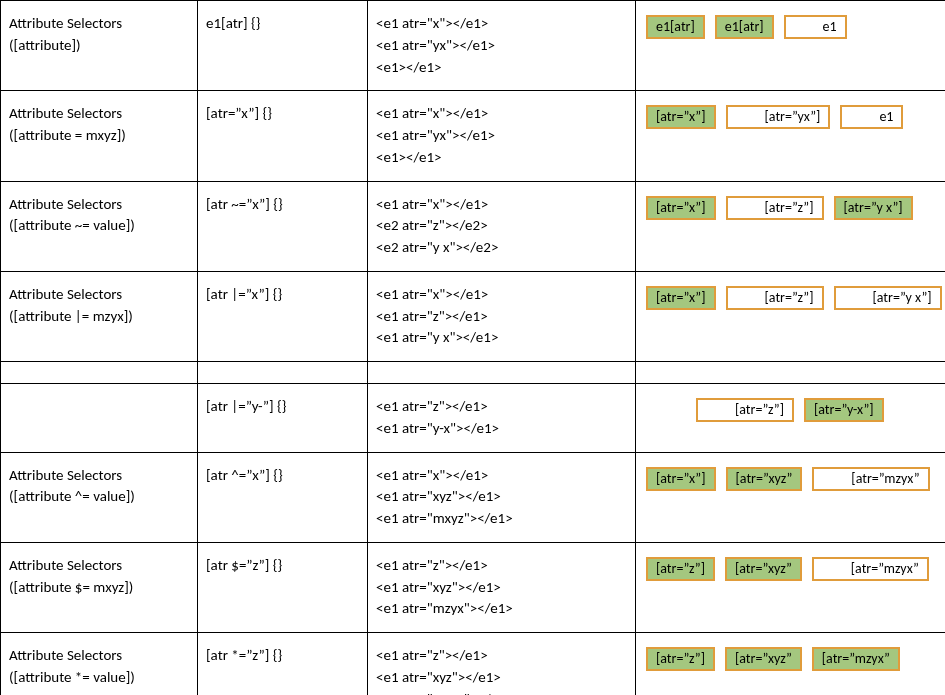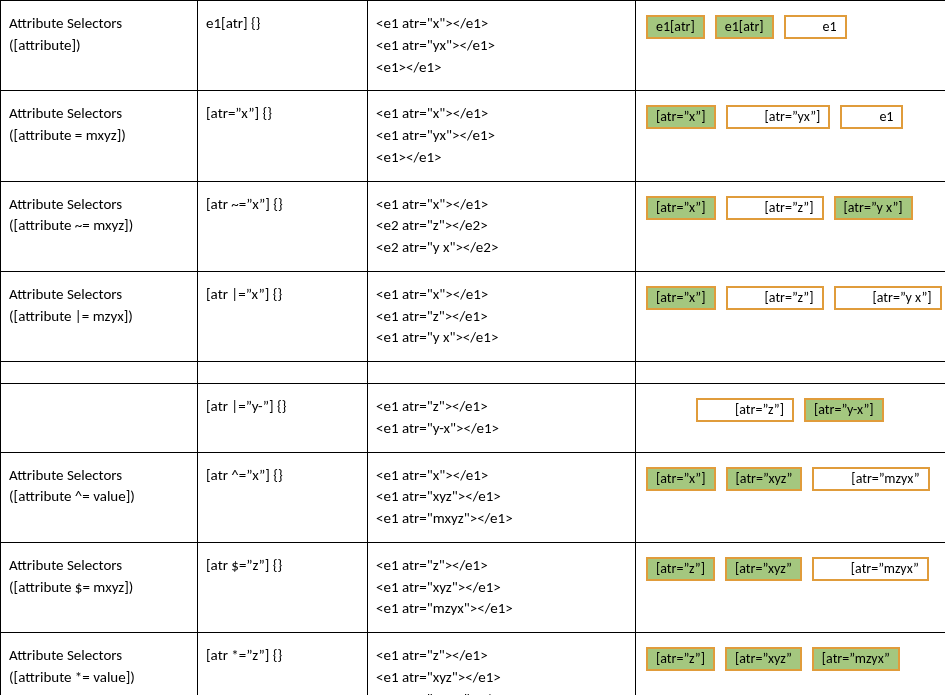--- a/index.html
+++ b/index.html
@@ -108,21 +108,21 @@
           <div class="vis">
             <span class="tag match">[atr=”x”]</span>
             <span class="tag plain">[atr=”yx”]</span>
             <span class="tag plain">e1</span>
           </div>
         </td>
       </tr>
       <tr>
         <td>
           <div class="line">Attribute Selectors</div>
-          <div class="line">([attribute ~= mxyz])</div>
+          <div class="line">([attribute ~= value])</div>
         </td>
         <td>
           <div class="line">[atr ~=”x”] {}</div>
         </td>
         <td>
           <div class="line">&lt;e1 atr="x"&gt;&lt;/e1&gt;</div>
           <div class="line">&lt;e2 atr="z"&gt;&lt;/e2&gt;</div>
           <div class="line">&lt;e2 atr="y x"&gt;&lt;/e2&gt;</div>
         </td>
         <td style="padding: 0px 4px;">

